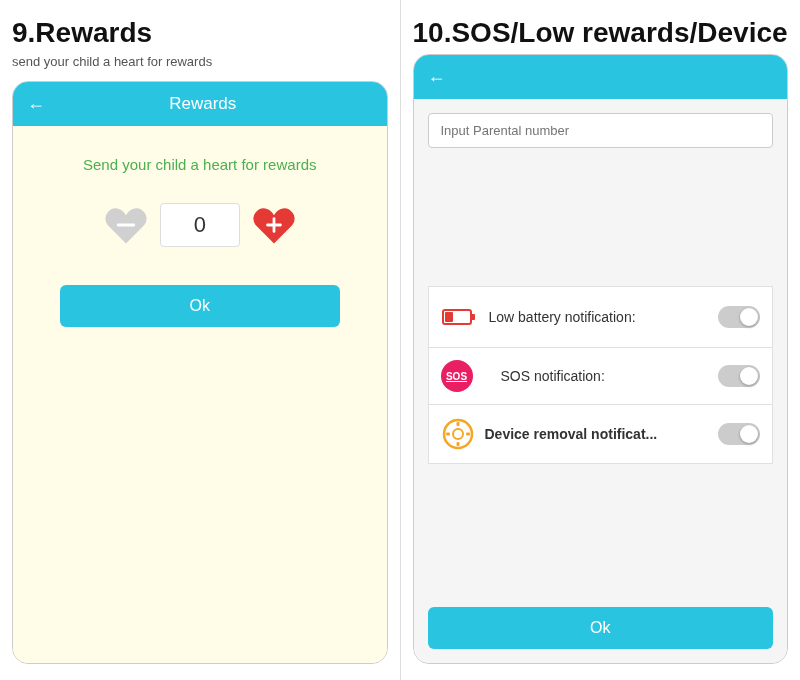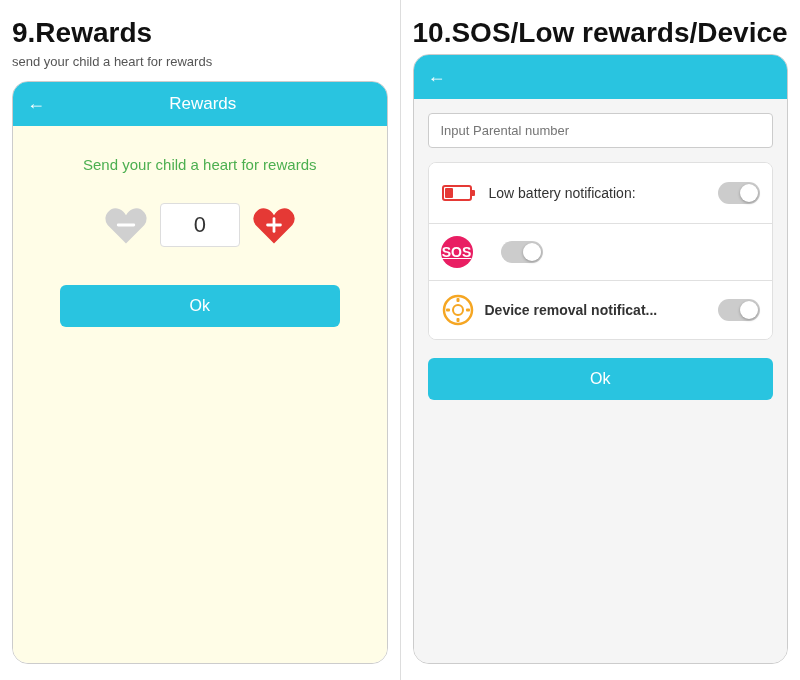--- a/index.html
+++ b/index.html
@@ -155,20 +155,21 @@
       cursor: pointer;
     }
 
     
     .notif-body {
       background: #f5f5f5;
       flex: 1;
       display: flex;
       flex-direction: column;
       padding: 14px 14px 14px 14px;
+      justify-content: space-between;
     }
 
     .input-parental {
       width: 100%;
       border: 1px solid #ccc;
       border-radius: 4px;
       padding: 9px 12px;
       font-size: 13px;
       color: #999;
       background: #fff;
@@ -259,21 +260,21 @@
     }
 
     
     .battery-icon {
       display: flex;
       align-items: center;
     }
 
     .notif-rows-container {
       background: #fff;
-      border-radius: 8px;
+      border-radius: 0;
       border: 1px solid #e0e0e0;
       overflow: hidden;
     }
 
     .notif-row {
       display: flex;
       align-items: center;
       padding: 12px 12px;
       border-bottom: 1px solid #e0e0e0;
       background: #fff;
@@ -354,21 +355,22 @@
               <rect x="1" y="3" width="28" height="14" rx="2" ry="2" fill="none" stroke="#e53935" stroke-width="2"></rect>
               <rect x="29" y="7" width="4" height="6" rx="1" fill="#e53935"></rect>
               <rect x="3" y="5" width="8" height="10" rx="1" fill="#e53935"></rect>
             </svg>
           </div>
           <span class="notif-label">Low battery notification:</span>
           <div class="toggle-switch"></div>
         </div>
 
         <div class="notif-row">
-          <div class="notif-icon notif-icon-sos" style="width:32px;height:32px;border-radius:50%;background:#e91e63;color:#fff;display:flex;align-items:center;justify-content:center;font-weight:bold;font-size:14px;margin-right:28px;flex-shrink:0;text-decoration:underline;">SOS</div>
+          <div class="notif-icon notif-icon-sos" style="width:32px;height:32px;border-radius:50%;background:#e91e63;color:#fff;display:flex;align-items:center;justify-content:center;font-weight:bold;font-size:10px;margin-right:28px;flex-shrink:0;text-decoration:underline;">SOS</div>
+          <span class="notif-label">SOS notification:</span>
           <div class="toggle-switch"></div>
         </div>
 
         <div class="notif-row">
           <div class="notif-icon notif-icon-device" style="width:34px;height:34px;display:flex;align-items:center;justify-content:center;margin-right:10px;flex-shrink:0;">
             <svg width="32" height="32" viewBox="0 0 32 32" xmlns="http://www.w3.org/2000/svg">
               <circle cx="16" cy="16" r="14" fill="none" stroke="#f5a623" stroke-width="2.5"></circle>
               <circle cx="16" cy="16" r="5" fill="none" stroke="#f5a623" stroke-width="2"></circle>
               <rect x="14.5" y="4" width="3" height="4" rx="1" fill="#f5a623"></rect>
               <rect x="14.5" y="24" width="3" height="4" rx="1" fill="#f5a623"></rect>

